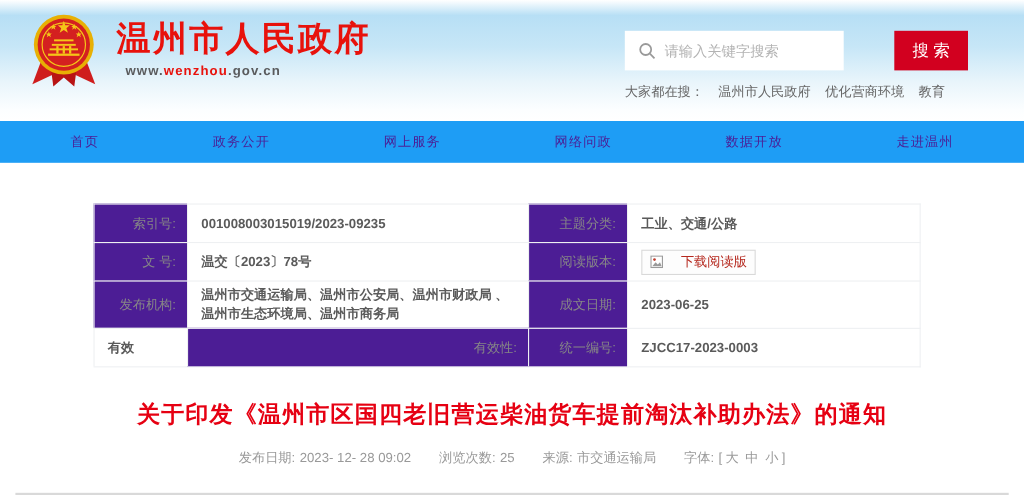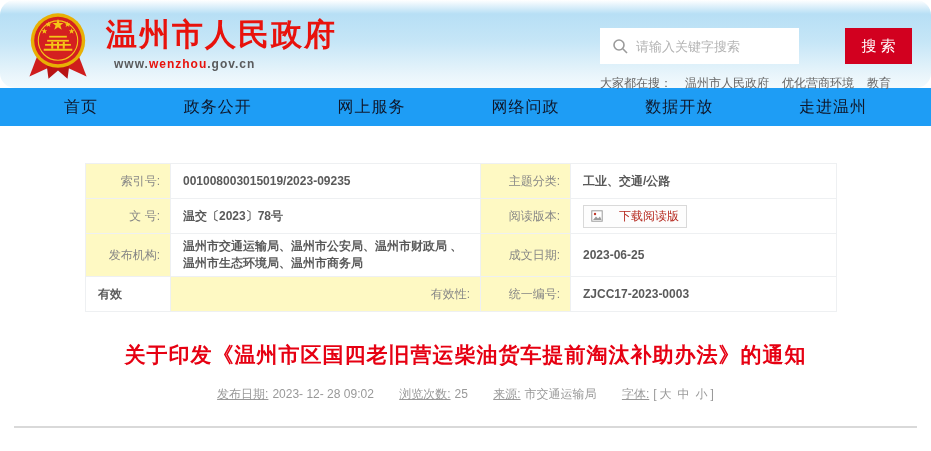--- a/index.html
+++ b/index.html
@@ -7,37 +7,36 @@
   body {
     font-family:"Liberation Sans","DejaVu Sans",sans-serif;
     background:#ffffff;
     overflow:hidden;
     position:relative;
   }
 
   
   .header {
     position:relative;
-    height:88px;
+    height:110px;
     background:linear-gradient(180deg,#ffffff 0px,#b7dff5 14px,#c6e6f7 42px,#e9f5fb 75px,#fcfeff 100px,#ffffff 110px);
-    border-radius:15px;
   }
   .logo-area { position:absolute; left:24px; top:10px; display:flex; align-items:flex-start; }
   .emblem { width:68px; height:72px; flex:0 0 auto; }
   .site-text { margin-left:14px; padding-top:8px; }
   .site-title {
     font-size:31px; font-weight:bold; color:#e8120c; letter-spacing:2px; line-height:1.1;
   }
   .site-url {
     margin-top:5px; margin-left:8px;
     font-size:12px; font-weight:bold; color:#5a5b5d; letter-spacing:1px;
   }
   .site-url .red { color:#e8120c; }
 
-  .search-area { position:absolute; left:600px; top:28px; width:312px; }
+  .search-area { position:absolute; left:568px; top:28px; width:312px; }
   .search-bar { display:flex; height:36px; }
   .search-input-wrap {
     flex:1; background:#ffffff; display:flex; align-items:center; padding:0 12px;
   }
   .search-icon { width:16px; height:16px; margin-right:8px; flex:0 0 auto; }
   .search-input {
     border:none; outline:none; width:100%; font-size:13px; color:#333;
     font-family:"Liberation Sans","DejaVu Sans",sans-serif; background:transparent;
   }
   .search-input::placeholder { color:#b3b3b3; }
@@ -49,56 +48,56 @@
   }
   .hot-search { margin-top:11px; font-size:12px; color:#666; white-space:nowrap; }
   .hot-search a { color:#666; text-decoration:none; margin-left:13px; }
 
   
   .nav {
     height:38px; background:#1e9df5;
     display:flex; align-items:center; justify-content:space-between;
     padding:0 64px;
   }
-  .nav a { color:#0f172a; font-size:16px; text-decoration:none; letter-spacing:1px; }
+  .nav a { color:#4c1d95; font-size:12px; text-decoration:none; letter-spacing:1px; }
 
   
   .doc-table {
     margin:37px 0 0 85px; width:752px;
     display:grid;
     grid-template-columns:85px 310px 90px 267px;
     grid-auto-rows:minmax(35px,auto);
     border-right:1px solid #eef0f2; border-bottom:1px solid #eef0f2;
     background:#fff;
   }
   .cell {
     border-left:1px solid #eef0f2; border-top:1px solid #eef0f2;
     display:flex; align-items:center;
     padding:4px 12px; font-size:12px; line-height:17px;
   }
-  .label-cell { background:#fef9c3; color:#868686; justify-content:flex-end; text-align:right; padding-right:10px; }
+  .label-cell { background:#4c1d95; color:#868686; justify-content:flex-end; text-align:right; padding-right:10px; }
   .value-cell { color:#5a5a5a; font-weight:bold; }
   .read-btn {
     display:inline-flex; align-items:center; gap:16px;
     border:1px solid #d9d9d9; background:#fdfdfd;
     padding:2px 7px; font-size:12px; color:#b5281e; cursor:pointer;
     font-family:"Liberation Sans","DejaVu Sans",sans-serif;
   }
   .read-btn svg { width:12px; height:12px; }
 
   
   .article-title {
     margin-top:29px; text-align:center;
     color:#e60012; font-size:21px; font-weight:bold; letter-spacing:1px;
   }
   .article-meta {
     margin-top:17px; text-align:center; font-size:12px; color:#999;
   }
   .article-meta .item { margin:0 11px; }
-  .article-meta .lbl { margin-right:4px;text-decoration:underline; }
+  .article-meta .lbl { margin-right:4px; }
   .font-switch a { color:#999; text-decoration:none; margin:0 3px; }
 
   .bottom-divider {
     margin:23px 14px 0 14px; height:2px; background:#d9d9d9;
   }
 </style>
 </head>
 <body>
 
 <div class="header">

